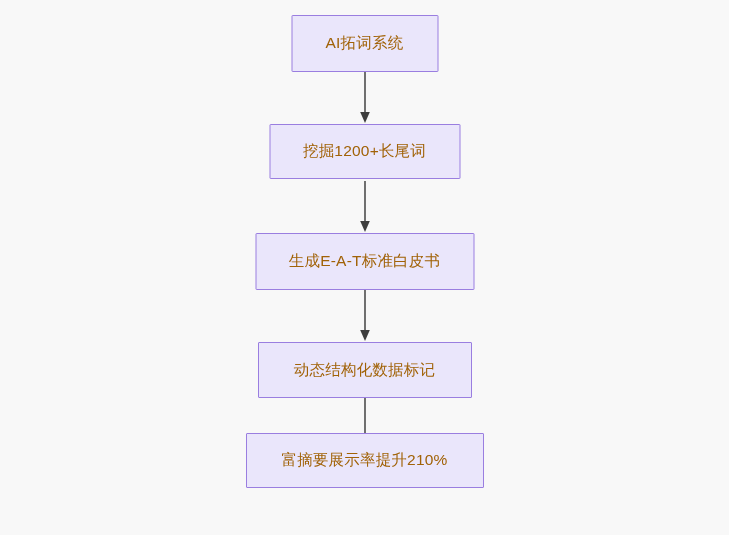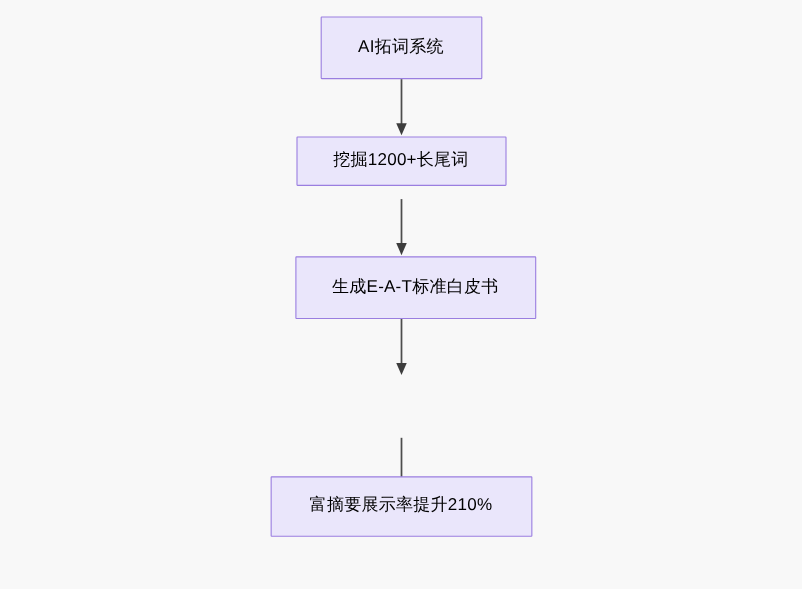--- a/index.html
+++ b/index.html
@@ -29,42 +29,42 @@
     border: 1.6px solid #9a7ee0;
     display: flex;
     align-items: center;
     justify-content: center;
     border-radius: 1px;
   }
 
   .node-label {
     font-size: 15.5px;
     line-height: 1.2;
-    color: #000000;
+    color: #a16207;
     letter-spacing: 0.2px;
     white-space: nowrap;
     text-align: center;
   }
 
   .edge {
     position: absolute;
     left: 50%;
     transform: translateX(-50%);
     width: 18px;
     pointer-events: none;
   }
   .edge svg {
     display: block;
     overflow: visible;
   }
 
   
   .node-1 { top: 15px;  width: 147px; height: 57px; }
-  .node-2 { top: 124px; width: 191px; height: 45px; }
-  .node-3 { top: 233px; width: 219px; height: 57px; margin-left: 13px; }
+  .node-2 { top: 124px; width: 191px; height: 55px; }
+  .node-3 { top: 233px; width: 219px; height: 57px; }
   .node-4 { top: 342px; width: 214px; height: 56px; }
   .node-5 { top: 433px; width: 238px; height: 55px; }
 
   
   .edge-1 { top: 72px;  height: 52px; }
   .edge-2 { top: 181px; height: 52px; }
   .edge-3 { top: 290px; height: 52px; }
   .edge-4 { top: 398px; height: 53px; }
 </style>
 </head>
@@ -98,20 +98,23 @@
     <span class="node-label">生成E-A-T标准白皮书</span>
   </div>
 
   <div class="edge edge-3">
     <svg width="18" height="52" viewBox="0 0 18 52" aria-hidden="true">
       <line x1="9" y1="0" x2="9" y2="43" stroke="#4d4d4d" stroke-width="1.6"></line>
       <polygon points="9,51 4.2,40 13.8,40" fill="#3d3d3d"></polygon>
     </svg>
   </div>
 
+  <div class="node node-4">
+    <span class="node-label">动态结构化数据标记</span>
+  </div>
 
   <div class="edge edge-4">
     <svg width="18" height="53" viewBox="0 0 18 53" aria-hidden="true">
       <line x1="9" y1="0" x2="9" y2="44" stroke="#4d4d4d" stroke-width="1.6"></line>
       <polygon points="9,52 4.2,41 13.8,41" fill="#3d3d3d"></polygon>
     </svg>
   </div>
 
   <div class="node node-5">
     <span class="node-label">富摘要展示率提升210%</span>

